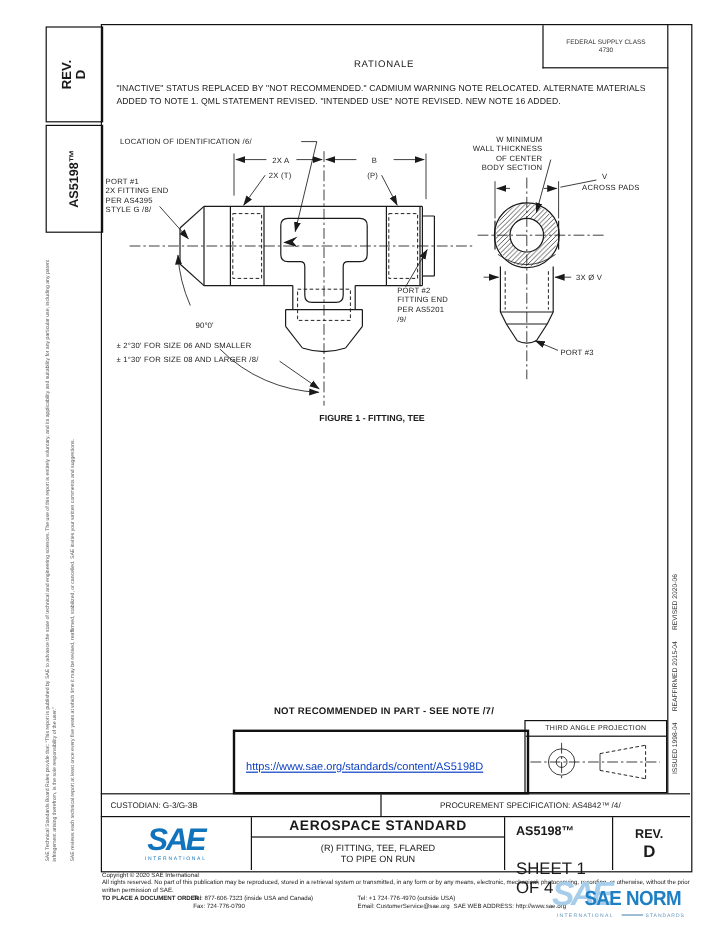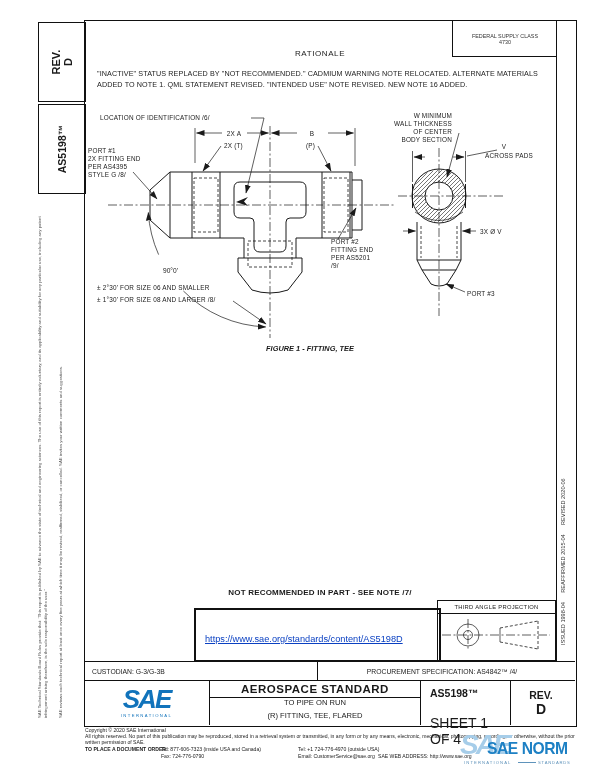--- a/index.html
+++ b/index.html
@@ -174,21 +174,21 @@
     <text class="cad" x="452" y="142" text-anchor="end">BODY SECTION</text>
     <text class="cad" x="504" y="149" text-anchor="middle">V</text>
     <text class="cad" x="509" y="158" text-anchor="middle">ACROSS PADS</text>
     <text class="cad" x="480" y="233.5">3X Ø V</text>
     <text class="cadb" x="163" y="273">90°0'</text>
     <text class="cad" x="97" y="290">± 2°30' FOR SIZE 06 AND SMALLER</text>
     <text class="cad" x="97" y="302">± 1°30' FOR SIZE 08 AND LARGER /8/</text>
   </g>
 </svg>
 
-<div class="abs ctr" style="left:225px;top:344px;width:170px;font-size:7.4px;font-weight:bold;font-style:italic;text-align:center;">FIGURE 1 - FITTING, TEE</div>
+<div class="abs ctr" style="left:225px;top:344px;width:170px;font-size:7.4px;font-weight:bold;text-align:center;">FIGURE 1 - FITTING, TEE</div>
 
 <div class="abs ctr" style="left:150px;top:588px;width:340px;font-size:8px;font-weight:bold;letter-spacing:.2px;">NOT RECOMMENDED IN PART - SEE NOTE /7/</div>
 
 <div class="abs" style="left:194px;top:608px;width:225px;height:40px;border:2.5px solid #111;padding:5px 9px;">
   <a class="lnk" style="font-size:9.2px;display:inline-block;margin-top:19px;">https://www.sae.org/standards/content/AS5198D</a>
 </div>
 
 <div class="abs" style="left:437px;top:600px;width:119px;height:61px;border:1.5px solid #111;box-sizing:border-box;">
   <div class="ctr" style="font-size:5.8px;letter-spacing:.3px;border-bottom:1.2px solid #111;padding:3px 0;">THIRD ANGLE PROJECTION</div>
   <svg width="116" height="42" viewBox="0 0 116 42">
@@ -211,22 +211,22 @@
     <span>PROCUREMENT SPECIFICATION: AS4842™ /4/</span>
   </div>
 </div>
 <div class="abs" style="left:84px;top:680px;width:491px;height:45px;border-top:1.8px solid #111;box-sizing:border-box;">
   <div class="tb-cell" style="width:126px;border-right:1.5px solid #111;display:flex;flex-direction:column;align-items:center;justify-content:center;">
     <div class="sae-logo" style="font-size:26px;letter-spacing:-2px;">SAE</div>
     <div style="font-size:4.2px;color:#1173BB;letter-spacing:1.4px;margin-top:1px;">INTERNATIONAL</div>
   </div>
   <div class="tb-cell" style="width:211px;border-right:1.5px solid #111;">
     <div class="ctr" style="font-size:11.5px;font-weight:bold;letter-spacing:.5px;border-bottom:1.4px solid #111;padding:2px 0;">AEROSPACE STANDARD</div>
+    <div class="ctr" style="font-size:7.6px;margin-top:4px;">(R) FITTING, TEE, FLARED</div>
     <div class="ctr" style="font-size:7.6px;">TO PIPE ON RUN</div>
-    <div class="ctr" style="font-size:7.6px;margin-top:4px;">(R) FITTING, TEE, FLARED</div>
   </div>
   <div class="tb-cell" style="width:90px;border-right:1.5px solid #111;padding:6px 0 0 9px;box-sizing:border-box;">
     <div style="font-size:10.5px;font-weight:bold;">AS5198™</div>
     <div style="font-size:14px;margin-top:16px;">SHEET 1 OF 4</div>
   </div>
   <div class="tb-cell" style="width:60px;display:flex;flex-direction:column;align-items:center;justify-content:center;">
     <div style="font-size:10.5px;font-weight:bold;">REV.</div>
     <div style="font-size:14px;font-weight:bold;">D</div>
   </div>
 </div>

